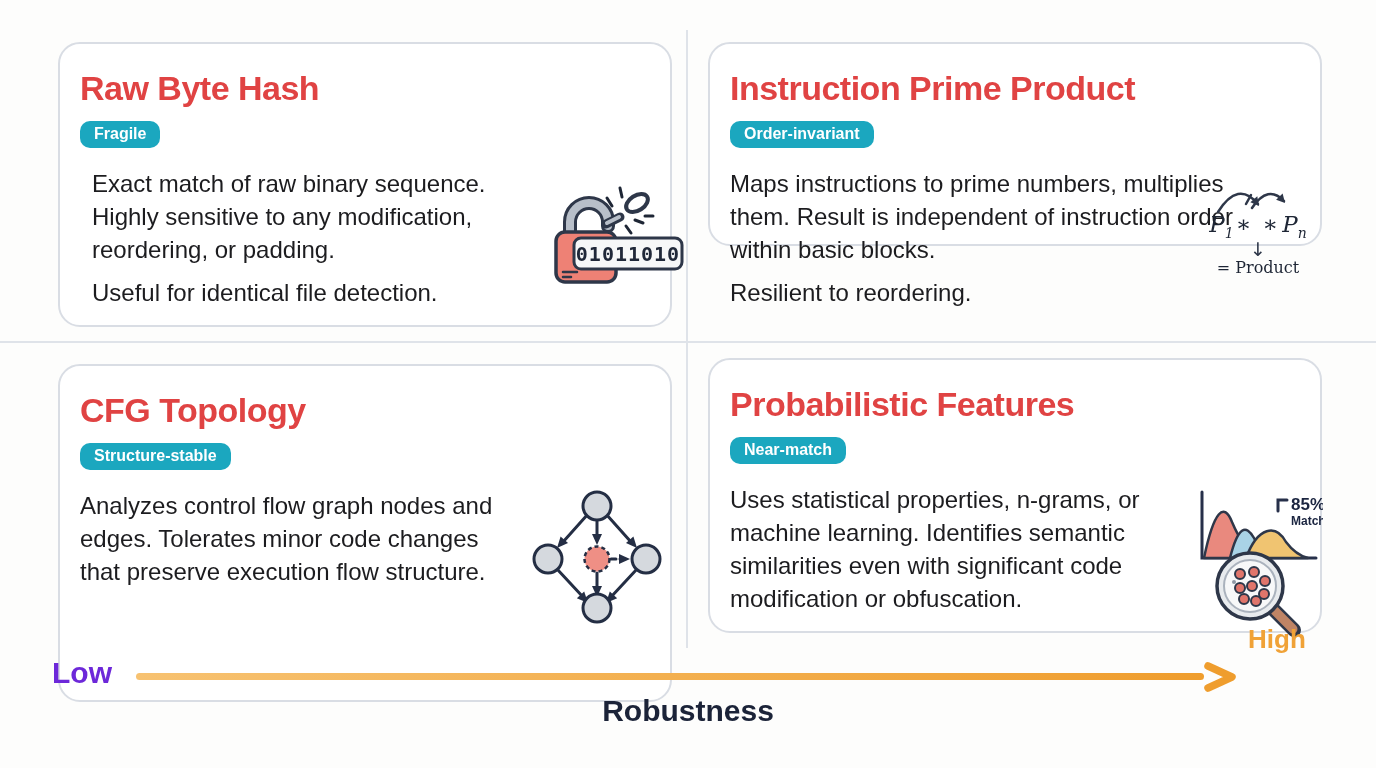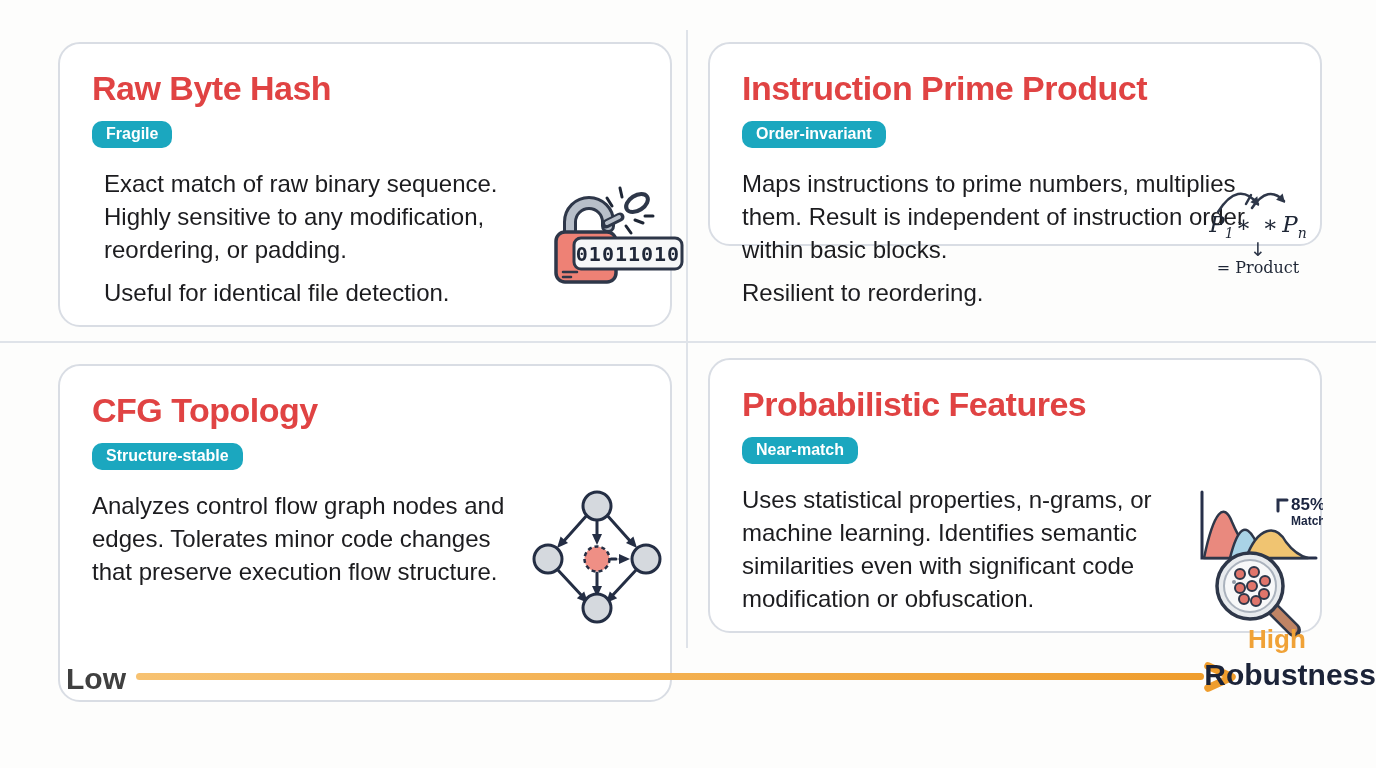--- a/index.html
+++ b/index.html
@@ -2,21 +2,21 @@
 <html><head>
 <meta charset="utf-8">
 <style>
   html,body{margin:0;padding:0;background:#fdfdfc;}
   .canvas{position:relative;width:1376px;height:768px;background:#fdfdfc;overflow:hidden;
           font-family:"Liberation Sans",sans-serif;}
   .divider-v{position:absolute;left:686px;top:30px;width:2px;height:618px;background:#dfe3e9;}
   .divider-h{position:absolute;left:0;top:341px;width:1376px;height:2px;background:#dfe3e9;}
 
   .card{position:absolute;width:614px;background:#ffffff;border:2px solid #d9dde4;
-        border-radius:22px;box-sizing:border-box;padding:26px 32px;overflow:visible;}
+        border-radius:22px;box-sizing:border-box;padding:26px 20px;overflow:visible;}
   .card-tl{left:58px;top:42px;height:285px;}
   .card-tr{left:708px;top:42px;height:204px;}
   .card-bl{left:58px;top:364px;height:338px;}
   .card-br{left:708px;top:358px;height:275px;}
 
   .card-title{margin:0;font-size:34px;font-weight:bold;letter-spacing:-0.5px;color:#e04343;line-height:1.08;}
   .badge{display:inline-block;margin-top:14px;background:#1ba7bf;color:#ffffff;
          font-size:16px;font-weight:bold;padding:4px 14px 6px;border-radius:10px;line-height:1.1;}
   .desc{margin:20px 0 0 0;font-size:24px;line-height:1.37;color:#1c1c1f;}
   .note{margin-top:10px;}
@@ -29,26 +29,26 @@
 
   .formula{position:absolute;left:492px;top:140px;width:112px;text-align:center;
            color:#1e2635;font-family:"DejaVu Serif",serif;}
   .f-arcs{display:block;margin:0 auto -2px auto;}
   .f-line1{font-style:italic;font-size:23px;line-height:1.05;}
   .f-line1 sub{font-size:14px;}
   .f-stars{font-style:normal;letter-spacing:2px;padding:0 2px;}
   .f-arrow{font-family:"DejaVu Sans",sans-serif;font-size:19px;line-height:1.0;color:#2e3749;}
   .f-result{font-size:16px;line-height:1.15;}
 
-  .axis-low{position:absolute;left:66px;top:656px;font-size:30px;font-weight:bold;color:#404040;margin-top:6px;}
+  .axis-low{position:absolute;left:52px;top:656px;font-size:30px;font-weight:bold;color:#6d28d9;}
   .axis-high{position:absolute;left:1248px;top:624px;font-size:26px;font-weight:bold;color:#f0a237;}
   .axis-line{position:absolute;left:136px;top:673px;width:1068px;height:7px;border-radius:4px;
              background:linear-gradient(90deg,#f7c271,#ef9d2d);}
   .axis-chevron{position:absolute;left:1202px;top:662px;}
-  .axis-label{position:absolute;left:0;top:658px;width:1376px;text-align:right;
+  .axis-label{position:absolute;left:0;top:694px;width:1376px;text-align:center;
               font-size:30px;font-weight:bold;color:#1b2338;}
 </style>
 </head>
 <body>
 
 <div class="canvas">
 
   <div class="divider-v"></div>
   <div class="divider-h"></div>
 

